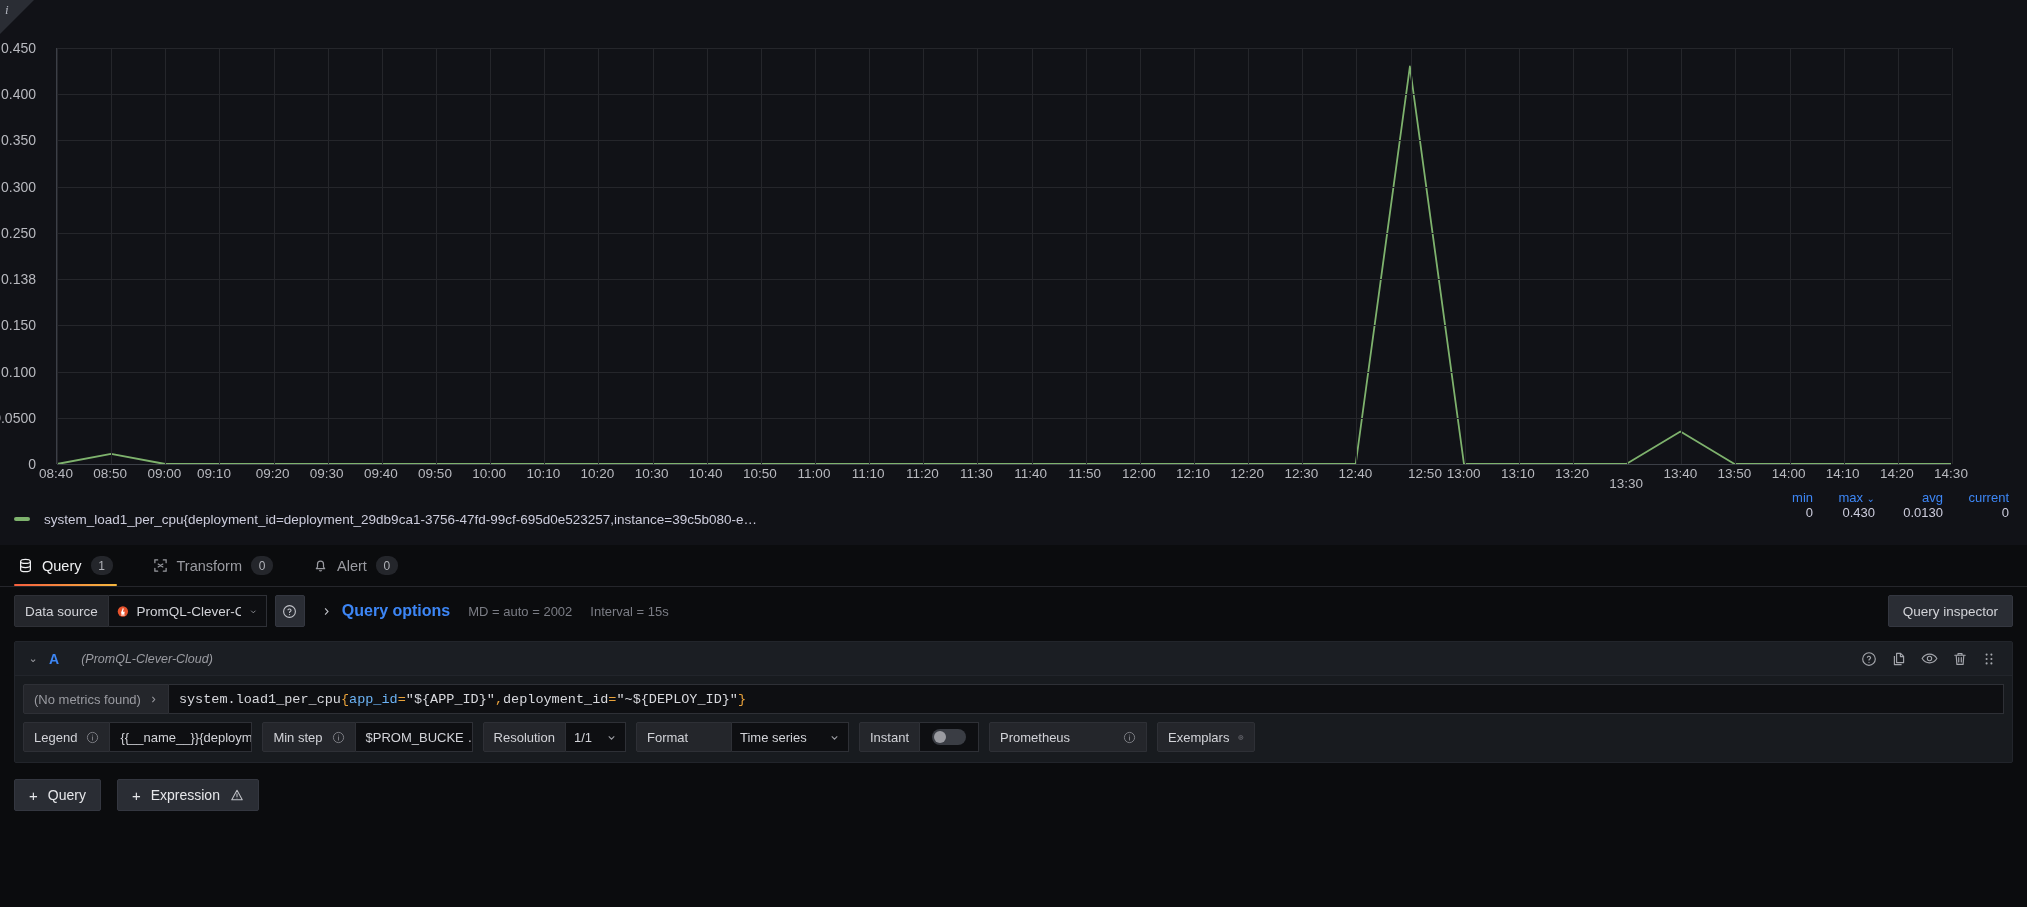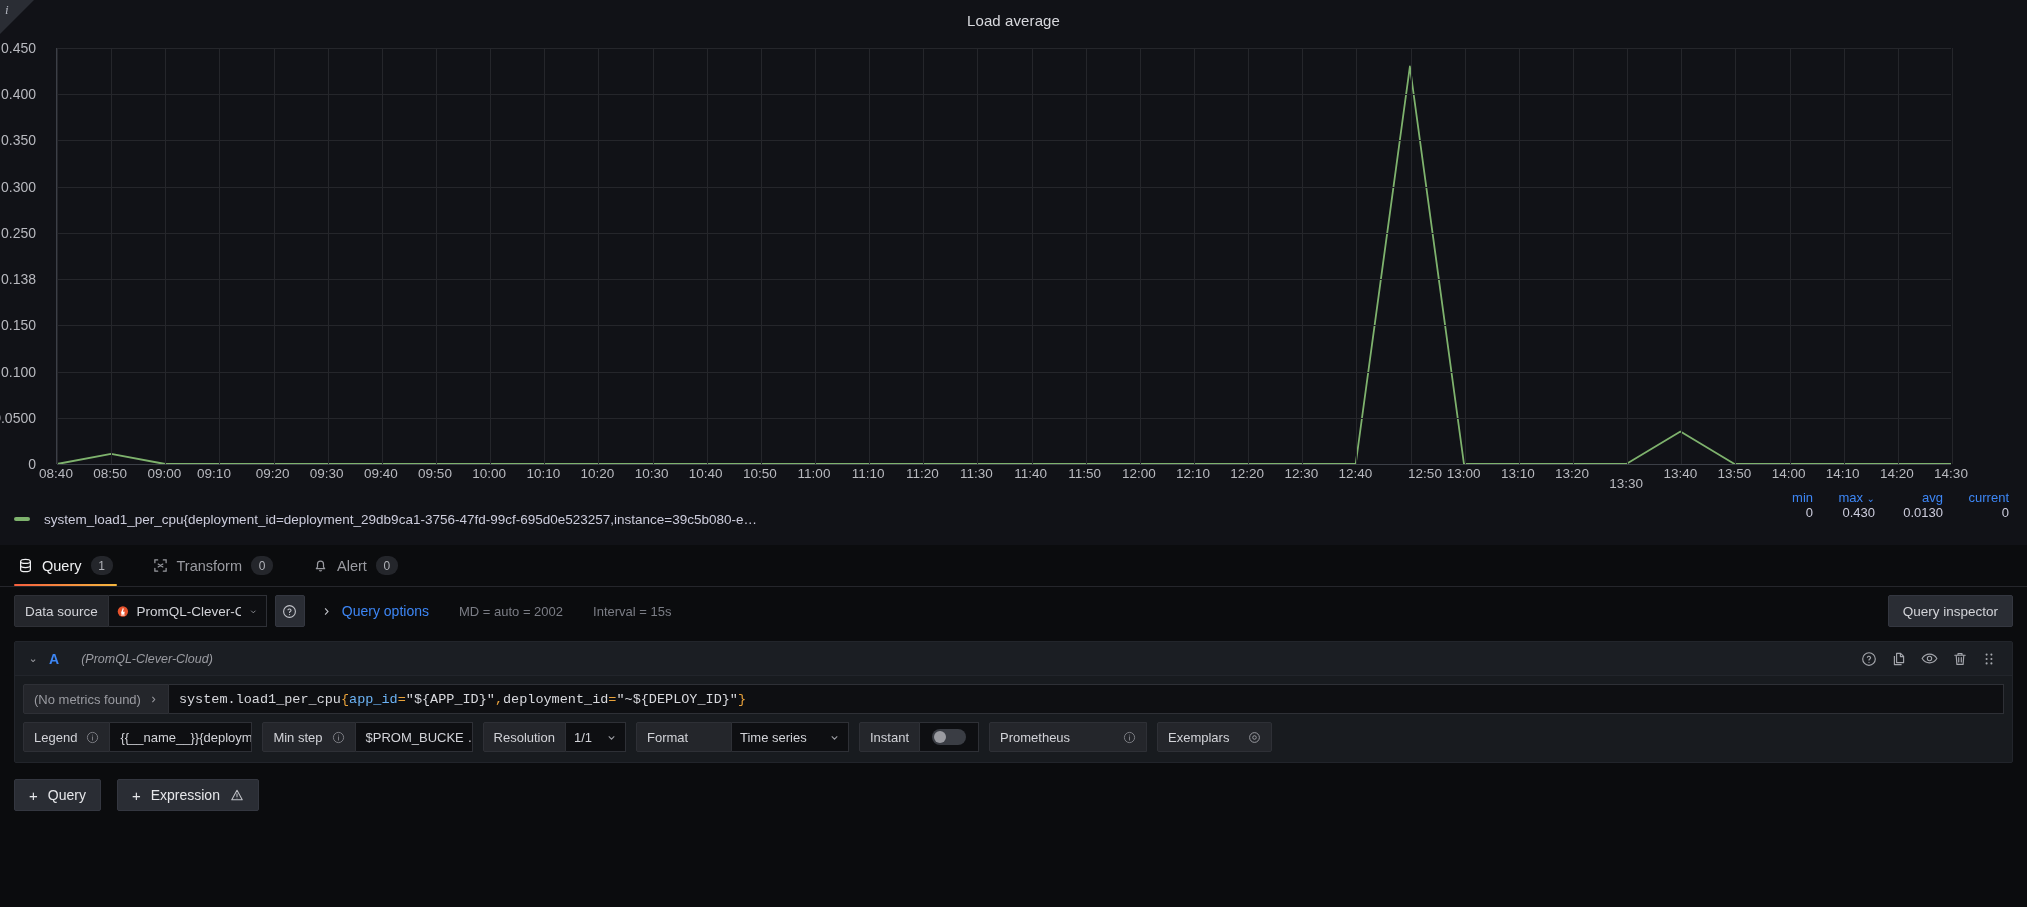--- a/index.html
+++ b/index.html
@@ -224,22 +224,22 @@
     border: 1px solid #343740;
     width: 30px; height: 32px;
     display: flex; align-items: center; justify-content: center;
     cursor: pointer; margin-left: 8px;
     border-radius: 2px;
   }
   #qopts {
     display: flex; align-items: center; gap: 10px;
     margin-left: 16px; cursor: pointer;
   }
-  #qopts-label { color: #3d86f5; font-size: 14px; font-weight: 400; }
-  .qopts-meta { color: #7b7d85; font-size: 13px; margin-left: 20px; }
+  #qopts-label { color: #3d86f5; font-size: 16px; font-weight: 700; }
+  .qopts-meta { color: #7b7d85; font-size: 13px; margin-left: 8px; }
   #query-inspector {
     margin-left: auto;
     background: #2a2d34;
     border: 1px solid #343740;
     height: 32px;
     display: flex; align-items: center;
     padding: 0 14px;
     font-size: 13.5px;
     color: #d2d3d8;
     border-radius: 2px;
@@ -402,21 +402,20 @@
   .plus { font-size: 15px; color: #e6e7ea; line-height: 1; }
 </style>
 </head>
 <body>
 
 <div id="panel">
 
   <div id="info-corner"></div>
   <div id="info-corner-glyph">i</div>
 
-  <div id="panel-title">Load average</div>
 
   <div id="plot-wrap">
     <div id="y-axis">
         <div class="ytick" style="top: 12px;">0.450</div>
         <div class="ytick" style="top: 58.2222px;">0.400</div>
         <div class="ytick" style="top: 104.444px;">0.350</div>
         <div class="ytick" style="top: 150.667px;">0.300</div>
         <div class="ytick" style="top: 196.889px;">0.250</div>
         <div class="ytick" style="top: 243.111px;">0.138</div>
         <div class="ytick" style="top: 289.333px;">0.150</div>
@@ -723,21 +722,21 @@
       <span style="flex:1 1 auto">Prometheus</span>
       <svg class="info-ico" width="13" height="13" viewBox="0 0 16 16" fill="none" stroke="#9a9ba1" stroke-width="1.2">
         <circle cx="8" cy="8" r="6.3"></circle>
           <path d="M8 7.2v4" stroke-linecap="round"></path>
         <circle cx="8" cy="4.9" r=".65" fill="#9a9ba1" stroke="none"></circle>
       </svg>
     </div>
 
     <span class="gap"></span>
 
-    <div class="of-label" style="width:115px;border-radius:2px">
+    <div class="of-label" style="width:98px;border-radius:2px">
       <span style="flex:1 1 auto">Exemplars</span>
       <svg width="13" height="13" viewBox="0 0 16 16" fill="none" stroke="#9a9ba1" stroke-width="1.2">
         <circle cx="8" cy="8" r="6"></circle>
           <circle cx="8" cy="8" r="2.2"></circle>
       </svg>
     </div>
 
   </div>
 </div>
 

